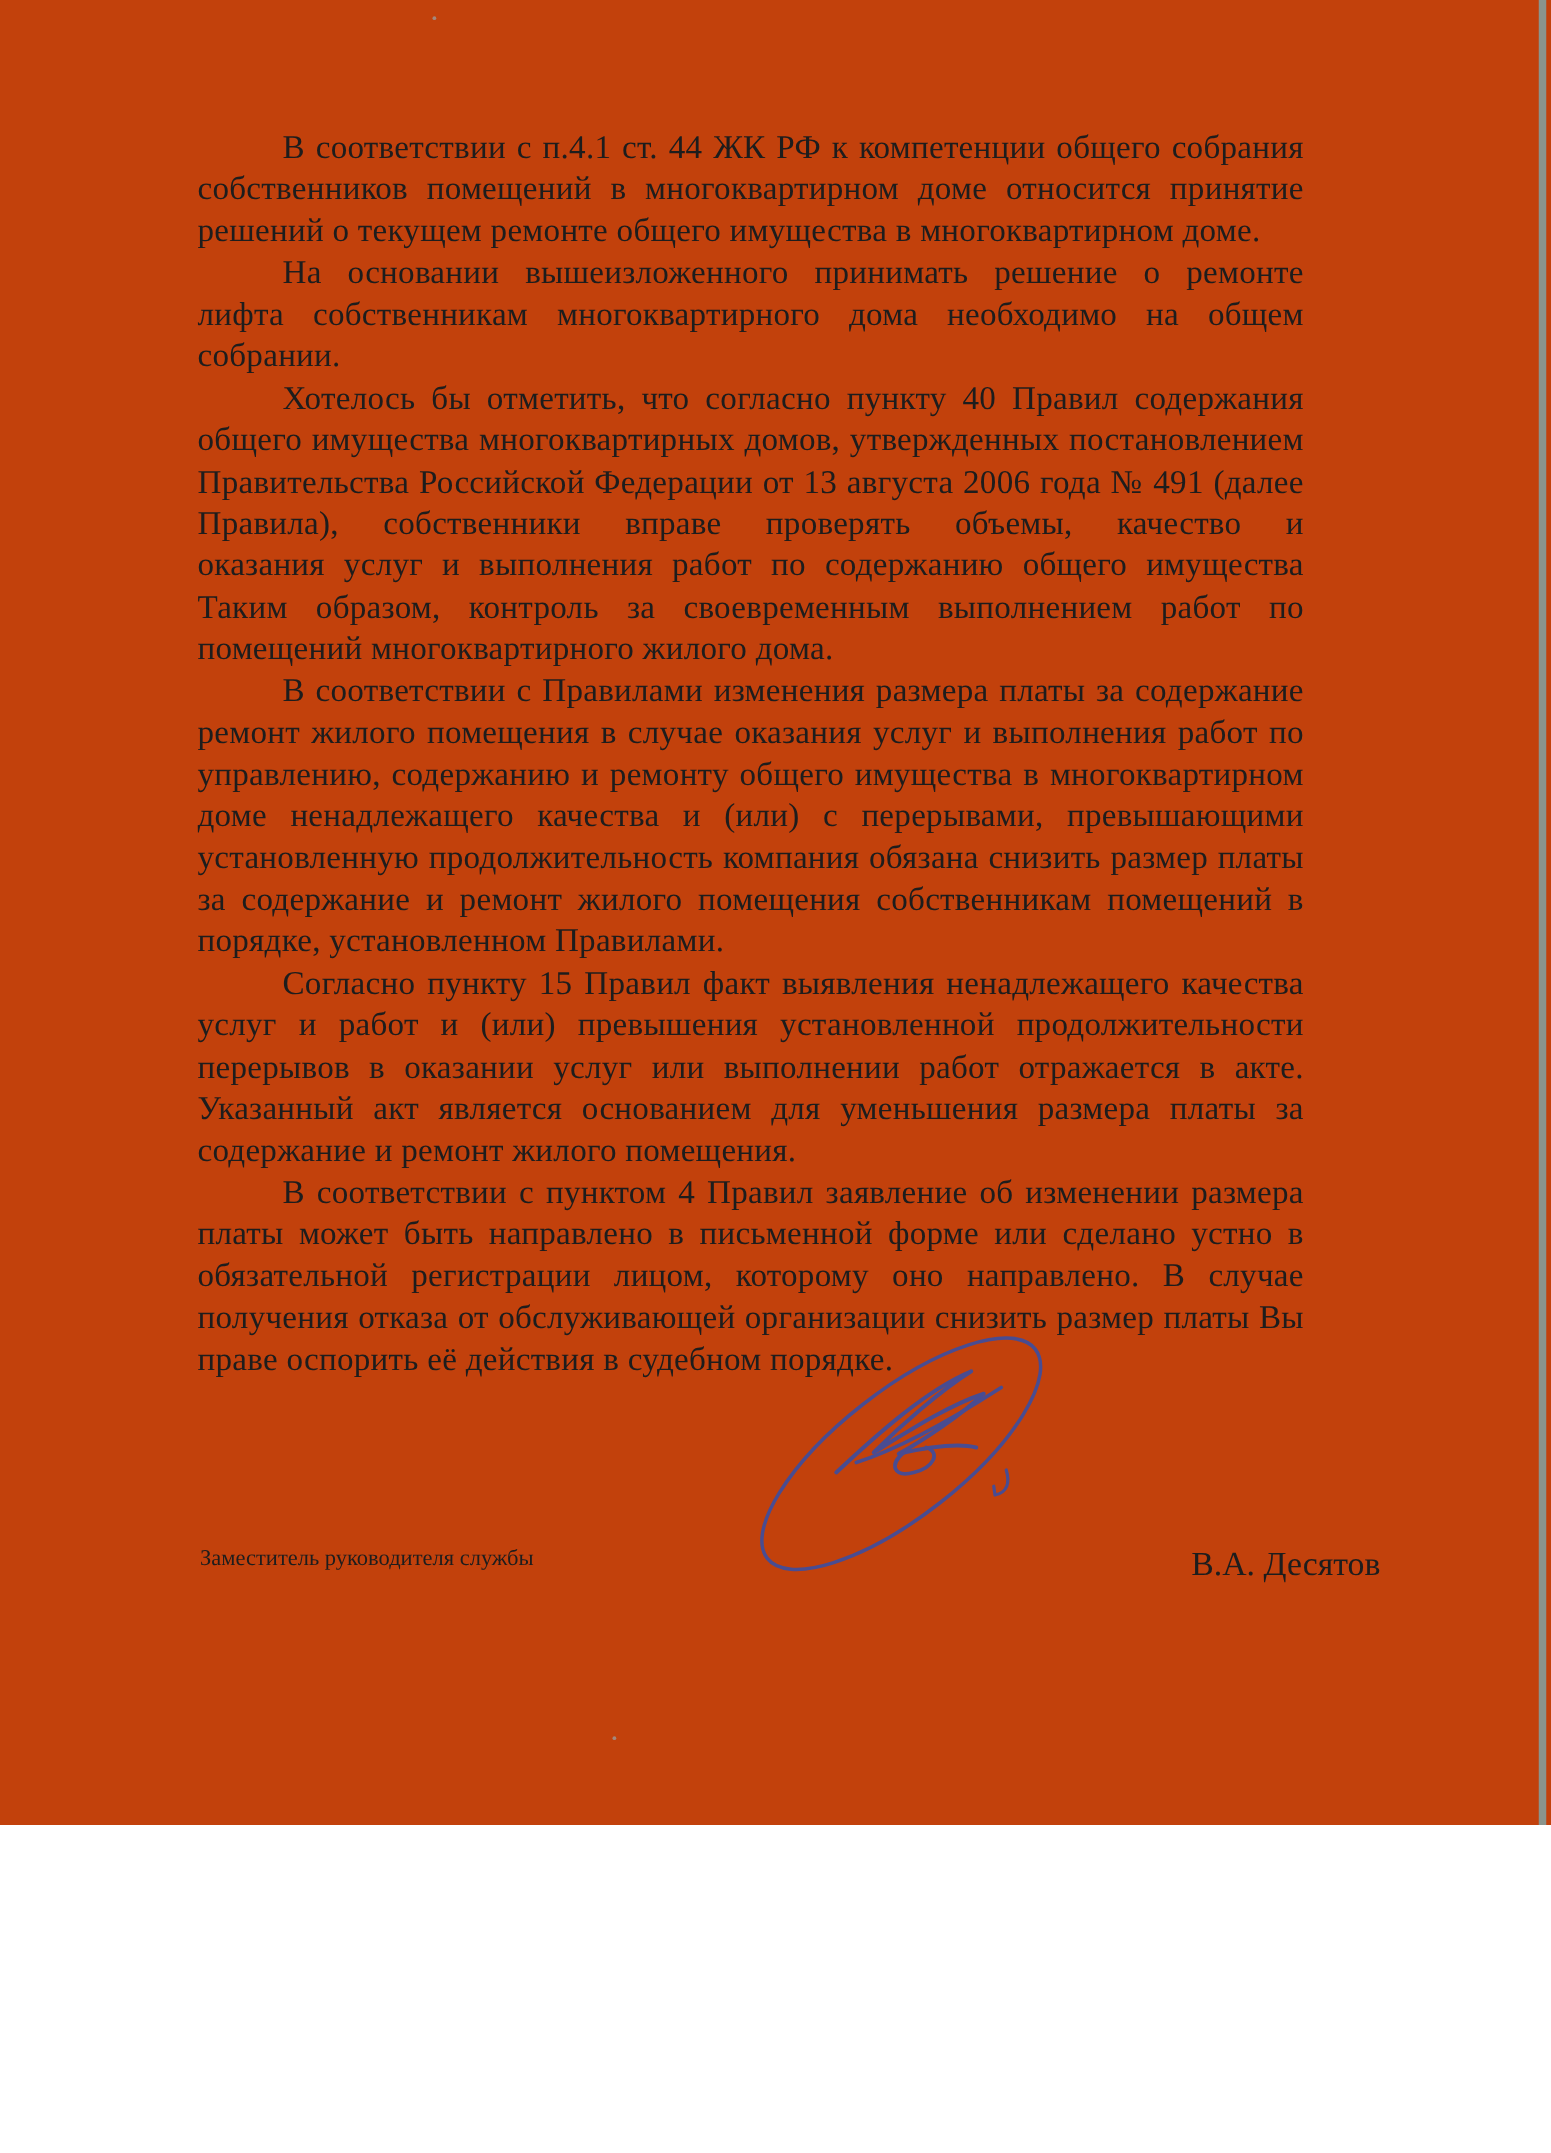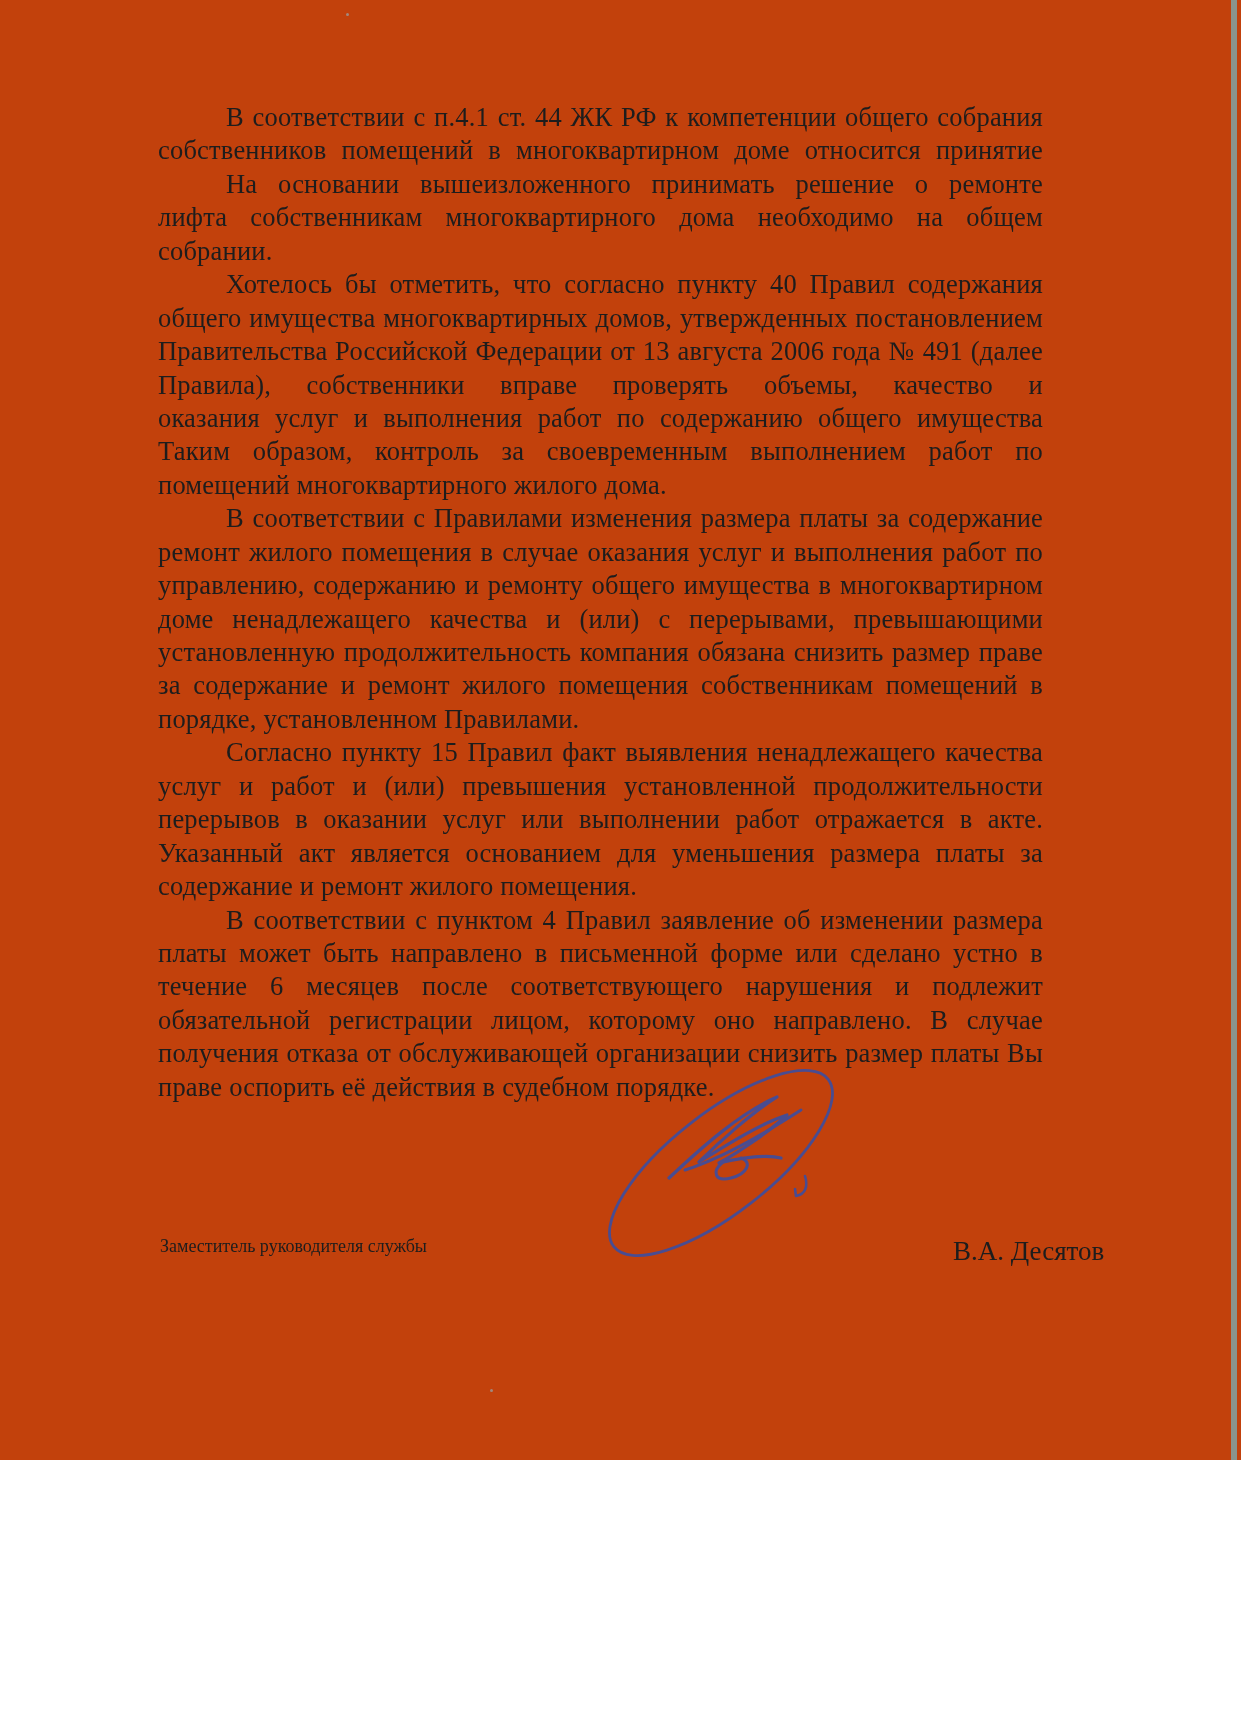--- a/index.html
+++ b/index.html
@@ -99,55 +99,55 @@
 </style>
 </head>
 <body>
 
 <div class="page">
 
   <div class="doc-body">
       <div class="para">
         <div class="line first">В соответствии с п.4.1 ст. 44 ЖК РФ к компетенции общего собрания</div>
         <div class="line">собственников помещений в многоквартирном доме относится принятие</div>
+        <div class="line last">решений о текущем ремонте общего имущества в многоквартирном доме.</div>
       </div>
       <div class="para">
         <div class="line first">На основании вышеизложенного принимать решение о ремонте кабины</div>
         <div class="line">лифта собственникам многоквартирного дома необходимо на общем</div>
         <div class="line last">собрании.</div>
       </div>
       <div class="para">
         <div class="line first">Хотелось бы отметить, что согласно пункту 40 Правил содержания</div>
         <div class="line">общего имущества многоквартирных домов, утвержденных постановлением</div>
         <div class="line">Правительства Российской Федерации от 13 августа 2006 года № 491 (далее –</div>
         <div class="line">Правила), собственники вправе проверять объемы, качество и периодичность</div>
         <div class="line">оказания услуг и выполнения работ по содержанию общего имущества дома.</div>
         <div class="line">Таким образом, контроль за своевременным выполнением работ по</div>
         <div class="line last">помещений многоквартирного жилого дома.</div>
       </div>
       <div class="para">
         <div class="line first">В соответствии с Правилами изменения размера платы за содержание и</div>
         <div class="line">ремонт жилого помещения в случае оказания услуг и выполнения работ по</div>
         <div class="line">управлению, содержанию и ремонту общего имущества в многоквартирном</div>
         <div class="line">доме ненадлежащего качества и (или) с перерывами, превышающими</div>
-        <div class="line">установленную продолжительность компания обязана снизить размер праве</div>
+        <div class="line">установленную продолжительность компания обязана снизить размер платы</div>
         <div class="line">за содержание и ремонт жилого помещения собственникам помещений в</div>
         <div class="line last">порядке, установленном Правилами.</div>
       </div>
       <div class="para">
         <div class="line first">Согласно пункту 15 Правил факт выявления ненадлежащего качества</div>
         <div class="line">услуг и работ и (или) превышения установленной продолжительности</div>
         <div class="line">перерывов в оказании услуг или выполнении работ отражается в акте.</div>
         <div class="line">Указанный акт является основанием для уменьшения размера платы за</div>
         <div class="line last">содержание и ремонт жилого помещения.</div>
       </div>
       <div class="para">
         <div class="line first">В соответствии с пунктом 4 Правил заявление об изменении размера</div>
         <div class="line">платы может быть направлено в письменной форме или сделано устно в</div>
-        <div class="line">течение 6 месяцев после соответствующего нарушения и подлежит</div>
         <div class="line">обязательной регистрации лицом, которому оно направлено. В случае</div>
         <div class="line">получения отказа от обслуживающей организации снизить размер платы Вы</div>
         <div class="line last">праве оспорить её действия в судебном порядке.</div>
       </div>
     </div>
 
   <span class="sig-title">Заместитель руководителя службы</span>
 
   <svg class="signature-svg" viewBox="0 0 285 215" fill="none" stroke="#3f4e9d" stroke-linecap="round" stroke-linejoin="round" opacity="0.92">
     <ellipse cx="148" cy="113" rx="136" ry="50" transform="rotate(-38 148 113)" stroke-width="2.8"></ellipse>

